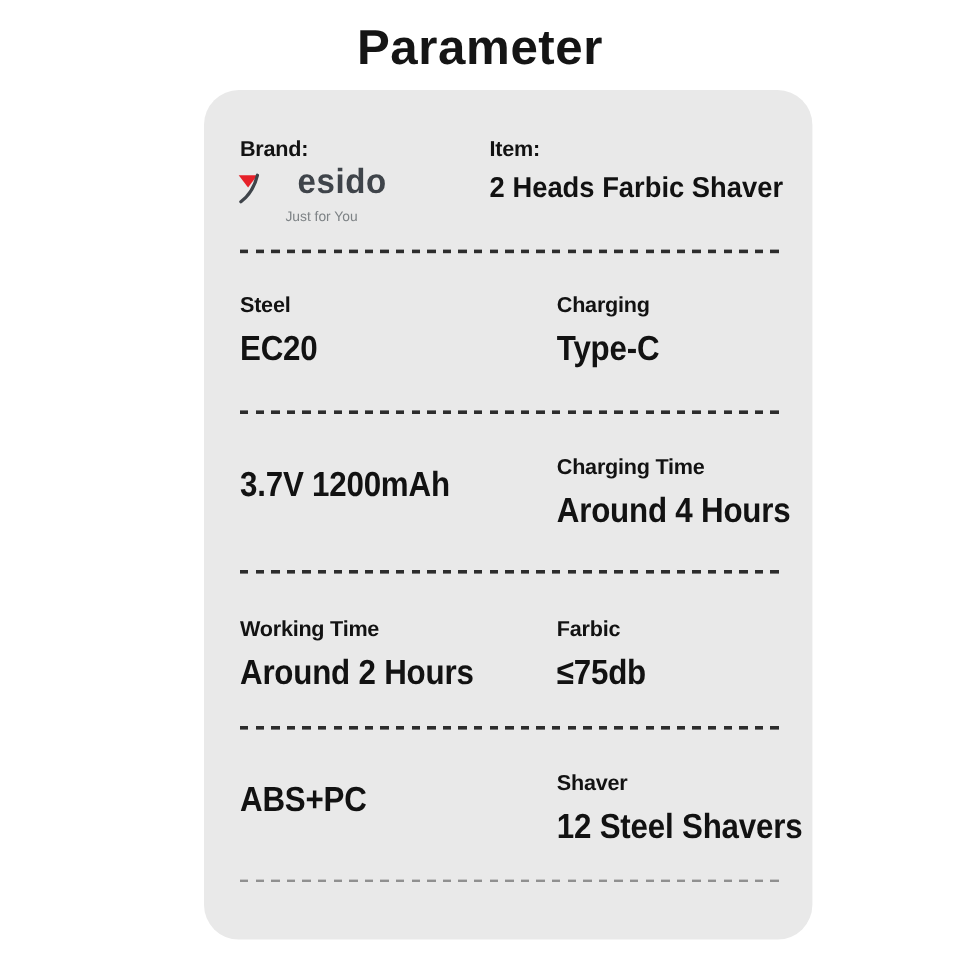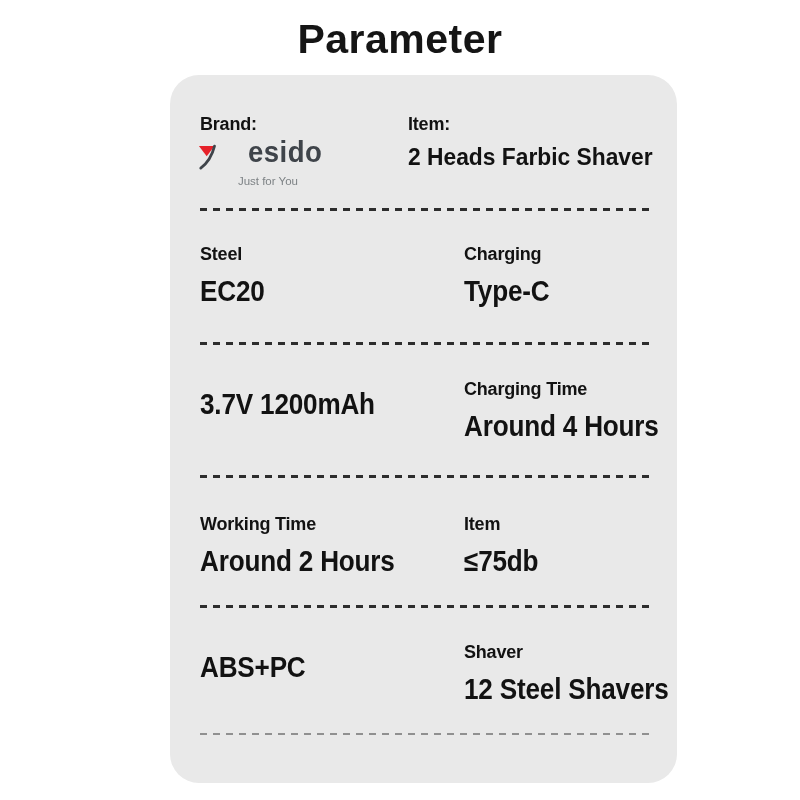--- a/index.html
+++ b/index.html
@@ -190,21 +190,21 @@
     </div>
 
     <div class="sep sep3"></div>
 
     <div class="row row3">
       <div class="cell-l">
         <div class="label">Working Time</div>
         <div class="val">Around 2 Hours</div>
       </div>
       <div class="cell-r">
-        <div class="label">Item</div>
+        <div class="label">Farbic</div>
         <div class="val">≤75db</div>
       </div>
     </div>
 
     <div class="sep sep4"></div>
 
     <div class="row row4">
       <div class="cell-l">
         <div class="val">ABS+PC</div>
       </div>

